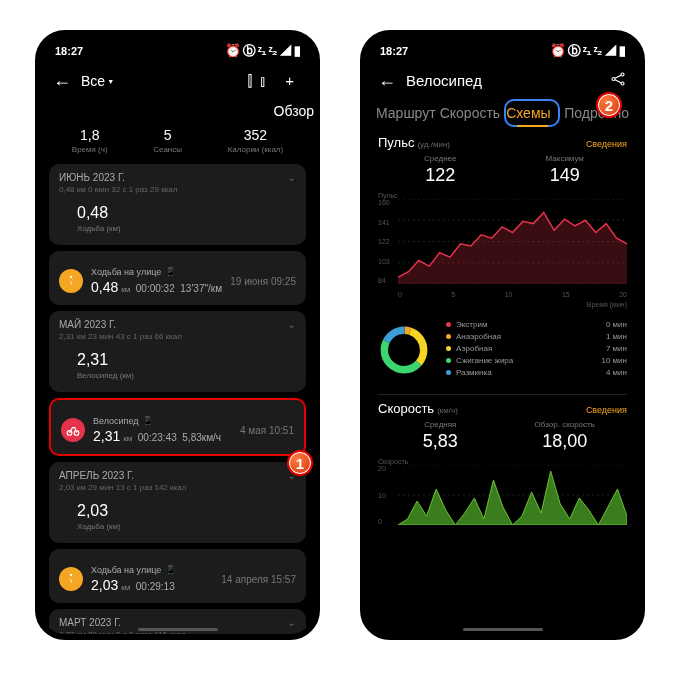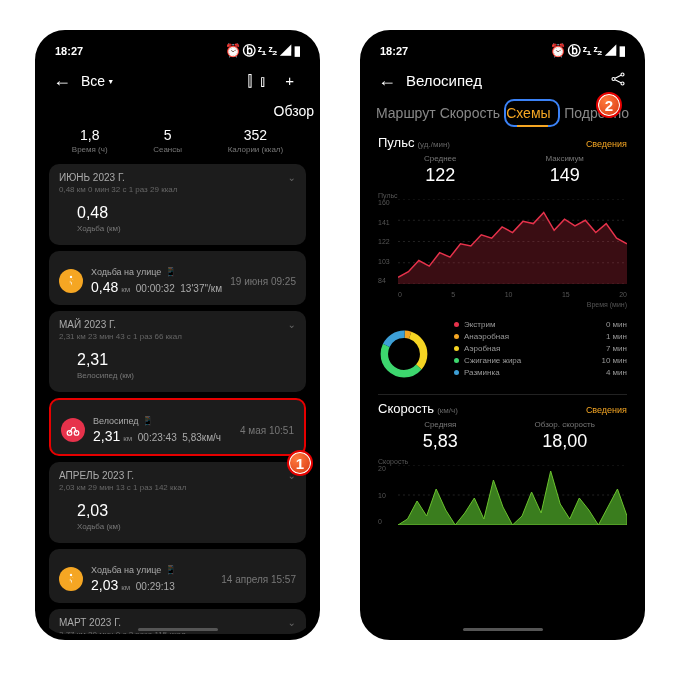--- a/index.html
+++ b/index.html
@@ -57,21 +57,21 @@
 .twocol>div{flex:1;text-align:center}
 .twocol .l{color:#777;font-size:8px}
 .twocol .v{color:#fff;font-size:18px;margin-top:2px}
 .axlab{color:#555;font-size:7px}
 .chart1{position:relative;height:95px;margin:0 12px}
 .ylabels{position:absolute;left:0;top:0;bottom:10px;display:flex;flex-direction:column;justify-content:space-between}
 .chartarea{position:absolute;left:20px;right:0;top:0;bottom:10px}
 .chartarea svg{width:100%;height:100%}
 .xlabels{position:absolute;left:20px;right:0;bottom:-4px;display:flex;justify-content:space-between}
 .xtitle{position:absolute;right:0;bottom:-14px;color:#555;font-size:7px}
-.legend{padding:10px 12px 8px;display:flex;gap:24px;align-items:flex-end}
+.legend{padding:10px 12px 8px;display:flex;gap:16px;align-items:center}
 .donut{width:52px;height:52px;flex:none}
 .lglist{flex:1}
 .lgrow{display:flex;align-items:center;font-size:8px;color:#999;margin-bottom:3px}
 .dot{width:5px;height:5px;border-radius:50%;margin-right:5px}
 .lgrow .lname{flex:1}
 .divider{height:1px;background:#222;margin:6px 12px}
 .chart2{position:relative;height:70px;margin:0 12px}
 .badge{position:absolute;width:26px;height:26px;border-radius:50%;background:radial-gradient(circle at 35% 30%,#ff7a3d,#d63510);border:2px solid #e60000;box-shadow:0 0 0 1px #fff inset;color:#fff;font-size:15px;font-weight:700;display:flex;align-items:center;justify-content:center}
 .badge.b1{left:287px;top:450px}
 .badge.b2{left:596px;top:92px}

